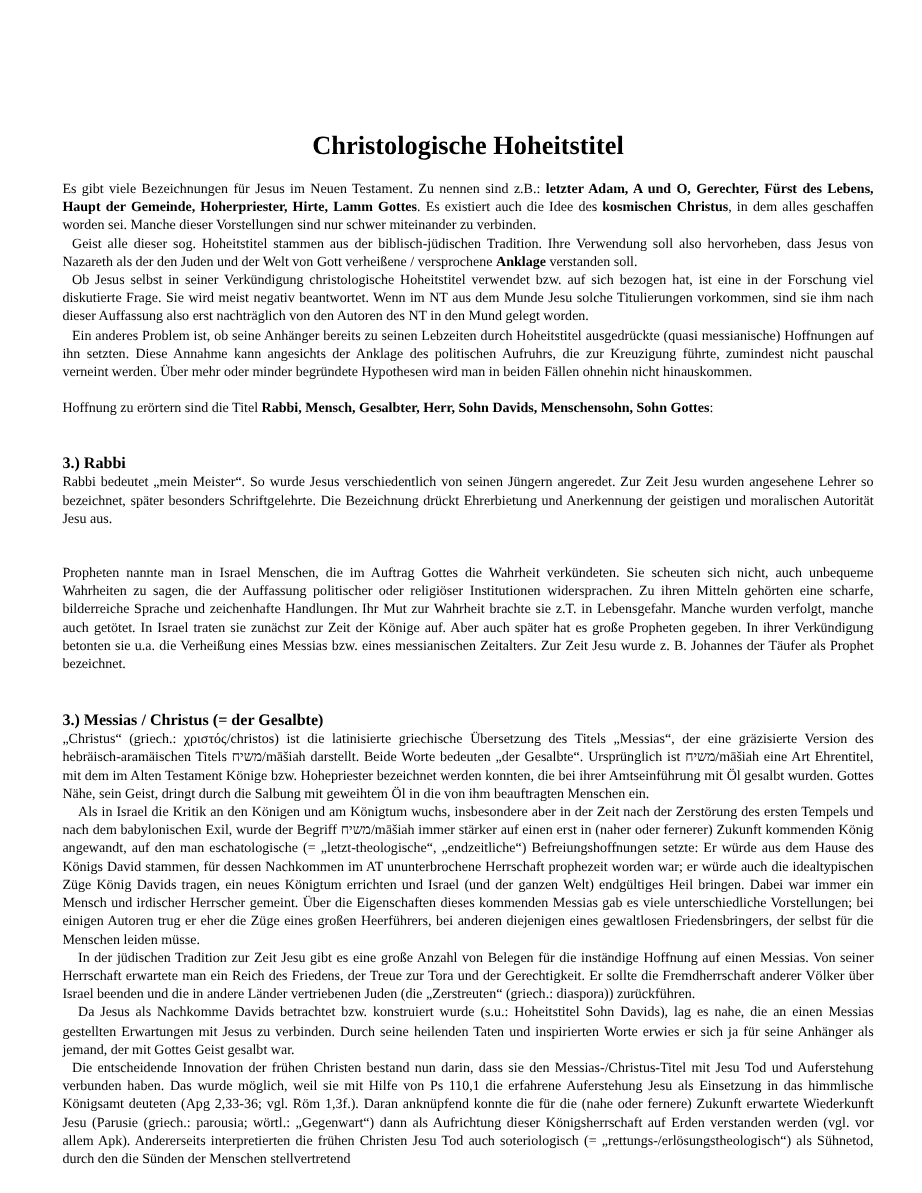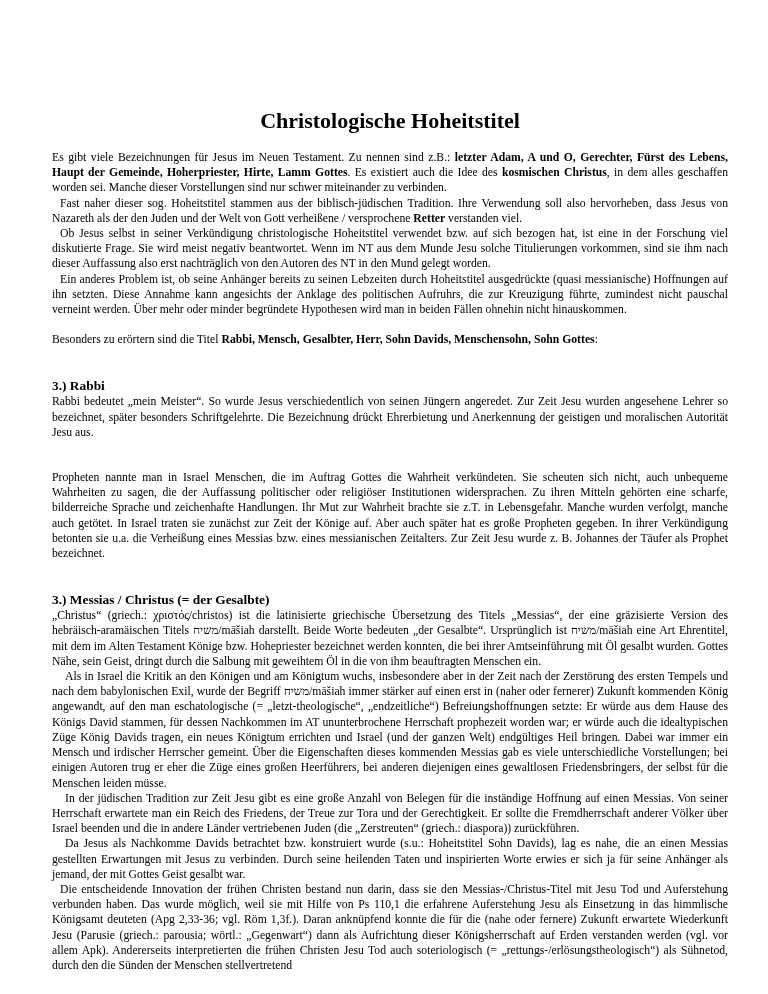--- a/index.html
+++ b/index.html
@@ -16,25 +16,25 @@
   b { font-weight: bold; }
 </style>
 </head>
 <body>
 
 <div class="page">
   <div class="title">Christologische Hoheitstitel</div>
 
   <div class="body">
     <p><span>Es gibt viele Bezeichnungen für Jesus im Neuen Testament. Zu nennen sind z.B.: </span><b>letzter Adam, A und O, Gerechter, Fürst des Lebens, Haupt der Gemeinde, Hoherpriester, Hirte, Lamm Gottes</b><span>. Es existiert auch die Idee des </span><b>kosmischen Christus</b><span>, in dem alles geschaffen worden sei.  Manche dieser Vorstellungen sind nur schwer miteinander zu verbinden.</span></p>
-    <p class="ind-s"><span>Fast naher dieser sog. Hoheitstitel stammen aus der biblisch-jüdischen Tradition. Ihre Verwendung soll also hervorheben, dass Jesus von Nazareth als der den Juden und der Welt von Gott verheißene / versprochene </span><b>Retter</b><span> verstanden viel.</span></p>
+    <p class="ind-s"><span>Geist alle dieser sog. Hoheitstitel stammen aus der biblisch-jüdischen Tradition. Ihre Verwendung soll also hervorheben, dass Jesus von Nazareth als der den Juden und der Welt von Gott verheißene / versprochene </span><b>Anklage</b><span> verstanden soll.</span></p>
     <p class="ind-s">Ob Jesus selbst in seiner Verkündigung christologische Hoheitstitel verwendet bzw. auf sich bezogen hat, ist eine in der Forschung viel diskutierte Frage. Sie wird meist negativ beantwortet. Wenn im NT aus dem Munde Jesu solche Titulierungen vorkommen, sind sie ihm nach dieser Auffassung also erst nachträglich von den Autoren des NT in den Mund gelegt worden.</p>
     <p class="ind-s">Ein anderes Problem ist, ob seine Anhänger bereits zu seinen Lebzeiten durch Hoheitstitel ausgedrückte (quasi messianische) Hoffnungen auf ihn setzten. Diese Annahme kann angesichts der Anklage des politischen Aufruhrs, die zur Kreuzigung führte, zumindest nicht pauschal verneint werden. Über mehr oder minder begründete Hypothesen wird man in beiden Fällen ohnehin nicht hinauskommen.</p>
     <div class="gap"></div>
-    <p><span>Besonders zu erörtern sind die Titel </span><b>Rabbi, Mensch, Gesalbter, Herr, Sohn Davids, Menschensohn, Sohn Gottes</b><span>:</span></p>
+    <p><span>Hoffnung zu erörtern sind die Titel </span><b>Rabbi, Mensch, Gesalbter, Herr, Sohn Davids, Menschensohn, Sohn Gottes</b><span>:</span></p>
 
     <div class="gap2"></div>
     <section>
       <h2>3.) Rabbi</h2>
       <p>Rabbi bedeutet „mein Meister“. So wurde Jesus verschiedentlich von seinen Jüngern angeredet. Zur Zeit Jesu wurden angesehene Lehrer so bezeichnet, später besonders Schriftgelehrte. Die Bezeichnung drückt Ehrerbietung und Anerkennung der geistigen und moralischen Autorität Jesu aus.</p>
     </section>
 
     <div class="gap2"></div>
     <section>
       <p>Propheten nannte man in Israel Menschen, die im Auftrag Gottes die Wahrheit verkündeten. Sie scheuten sich nicht, auch unbequeme Wahrheiten zu sagen, die der Auffassung politischer oder religiöser Institutionen widersprachen. Zu ihren Mitteln gehörten eine scharfe, bilderreiche Sprache und zeichenhafte Handlungen. Ihr Mut zur Wahrheit brachte sie z.T. in Lebensgefahr. Manche wurden verfolgt, manche auch getötet. In Israel traten sie zunächst zur Zeit der Könige auf. Aber auch später hat es große Propheten gegeben. In ihrer Verkündigung betonten sie u.a. die Verheißung eines Messias bzw. eines messianischen Zeitalters. Zur Zeit Jesu wurde z. B. Johannes der Täufer als Prophet bezeichnet.</p>

